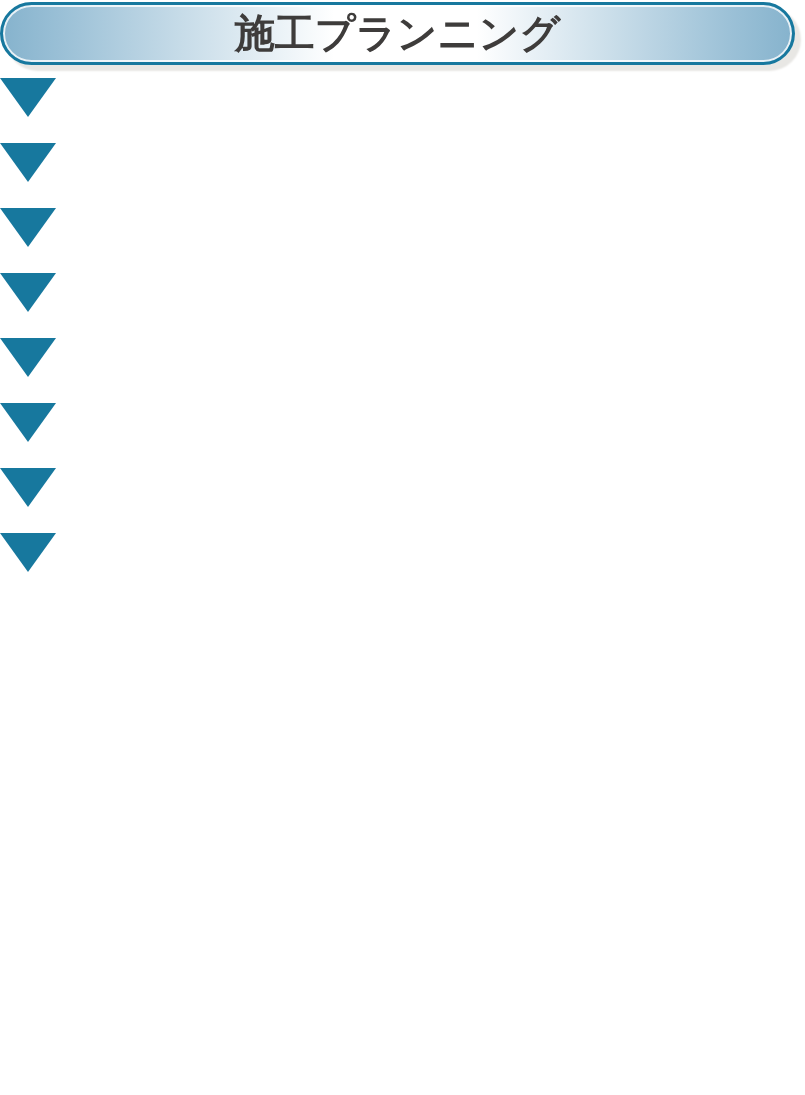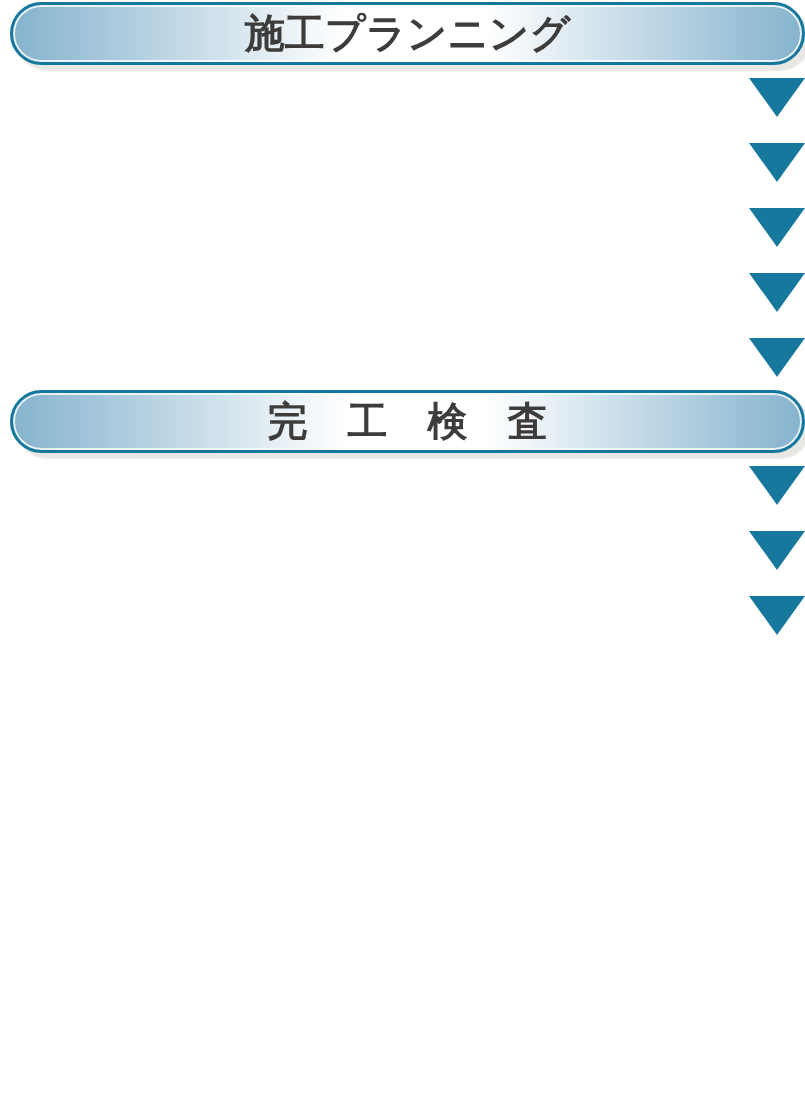--- a/index.html
+++ b/index.html
@@ -9,21 +9,21 @@
     height: 1095px;
     font-family: "Liberation Sans", "DejaVu Sans", sans-serif;
     overflow: hidden;
   }
   .flowchart {
     width: 805px;
     height: 1095px;
     padding-top: 2px;
     display: flex;
     flex-direction: column;
-    align-items: flex-end;
+    align-items: flex-start;
   }
   .step-box {
     width: 795px;
     height: 63px;
     flex: 0 0 63px;
     border-radius: 32px;
     border: 3px solid #17789e;
     background: linear-gradient(90deg,
       #86b3cd 0%,
       #9cc1d7 8%,
@@ -87,23 +87,20 @@
 
   <div class="arrow-row">
     <div class="down-triangle"></div>
   </div>
 
 
   <div class="arrow-row">
     <div class="down-triangle"></div>
   </div>
 
-  <div class="step-box">
-    <span class="step-label">完　工　検　査</span>
-  </div>
 
   <div class="arrow-row">
     <div class="down-triangle"></div>
   </div>
 
 
   <div class="arrow-row">
     <div class="down-triangle"></div>
   </div>
 

